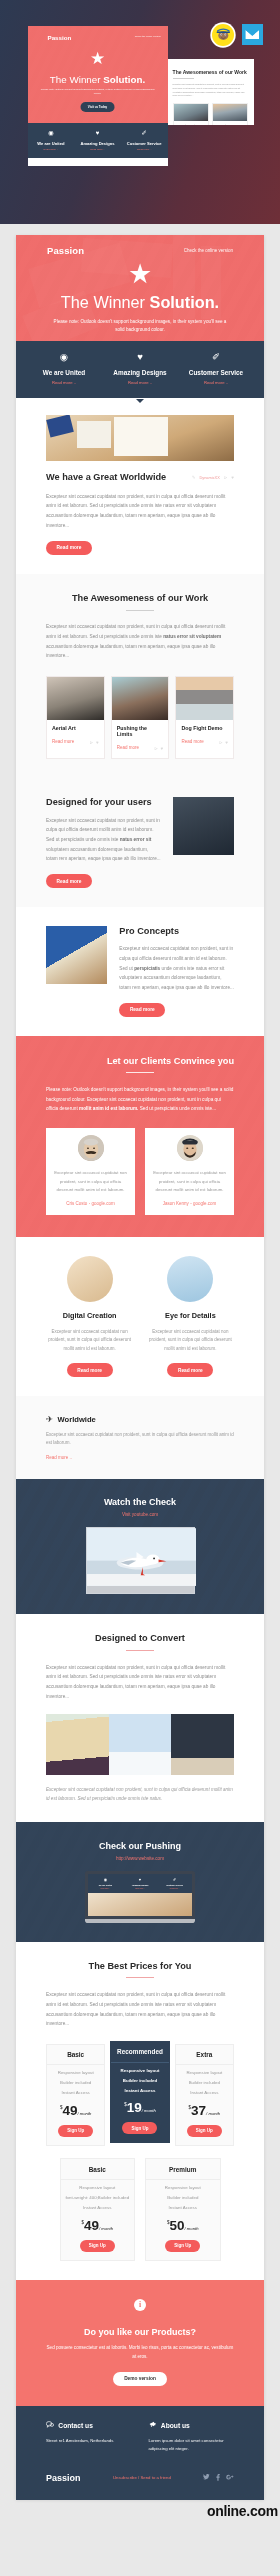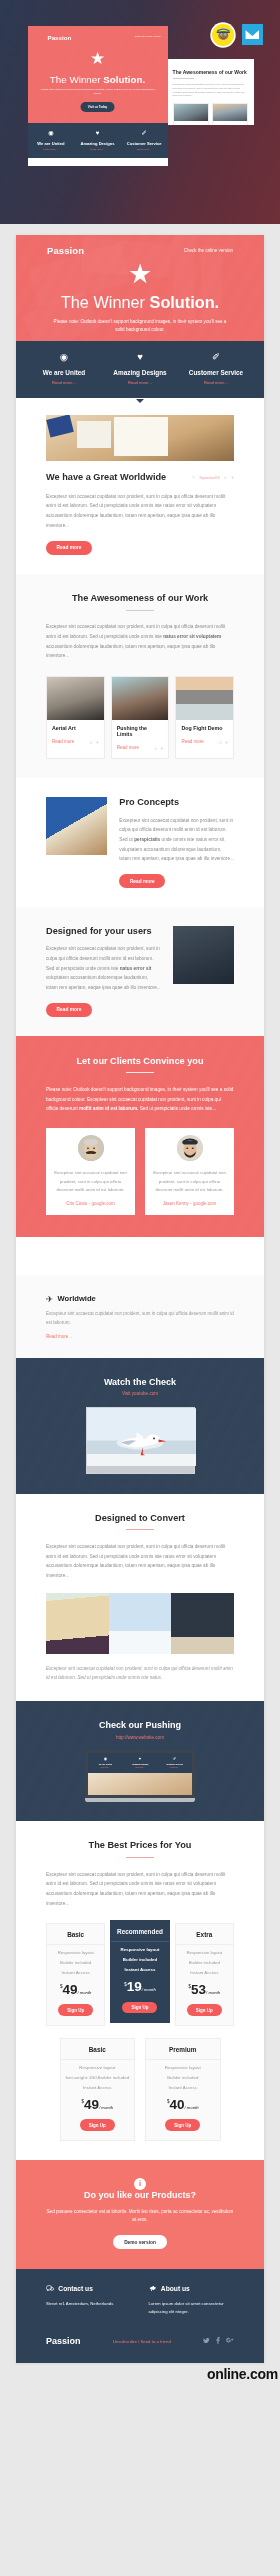--- a/index.html
+++ b/index.html
@@ -133,21 +133,21 @@
   .two { display:flex; gap:12.3px; align-items:flex-start; }
   .sq { width:61px; height:58px; flex:none; }
   .flex1 { flex:1; }
 
   
   .testi {
     background: linear-gradient(rgba(244,106,106,.93),rgba(244,106,106,.93)),
                 repeating-linear-gradient(118deg,#c98d7c 0 7.8px,#bd8070 7.8px 15.7px);
     padding:20px 30px 22.4px 30px;
   }
-  .testi h2 { color:#fff; text-align:center; font-size:9.2px; font-weight:bold; }
+  .testi h2 { color:#fff; text-align:right; font-size:9.2px; font-weight:bold; }
   .testi .rule { background:#fff; opacity:.85; }
   .testi p.lead { color:#fff; font-size:4.7px; line-height:2.05; margin-top:12.3px; }
   .testi p.lead b { color:#fff; }
   .tcards { display:flex; gap:10px; margin-top:13.5px; }
   .tcard { flex:1; background:#fff; padding:7.8px 7.3px 9px 7.3px; text-align:center; }
   .avatar { width:26px; height:26px; border-radius:50%; margin:0 auto; overflow:hidden; }
   .tquote { font-size:4.3px; color:#9a9a9a; line-height:1.95; margin-top:7.8px; }
   .tname { font-size:4.5px; margin-top:6.7px; color:#333; font-weight:bold; }
   .tname span { color:#f4746e; font-weight:normal; }
 
@@ -219,21 +219,21 @@
     display:inline-block; margin:7.3px 0 8.4px 0; background:#f45b5b; color:#fff;
     font-size:4.5px; font-weight:bold; padding:3.4px 9px; border-radius:6.7px; border:none; cursor:pointer;
     font-family:"Liberation Sans", sans-serif;
   }
   .prices2 { display:flex; gap:10px; margin-top:12.3px; padding:0 13.5px; }
 
   
   .cta { background:#f4746e; padding:18.5px 30px 20px 30px; text-align:center; }
   .cta-ico { width:12.3px; height:12.3px; border-radius:50%; background:#fff; color:#f4746e; font-size:7.8px; font-weight:bold;
              line-height:12.3px; margin:0 auto; font-family:"Liberation Serif", serif; }
-  .cta h2 { color:#fff; font-size:9px; font-weight:bold; margin-top:0; }
+  .cta h2 { color:#fff; font-size:9px; font-weight:bold; margin-top:16px; }
   .cta p { color:#fff; font-size:4.6px; line-height:1.9; margin-top:7.3px; }
   .cta-btn { display:inline-block; margin-top:10px; background:#fff; color:#333; font-size:4.8px; font-weight:bold;
              padding:4.5px 11.2px; border-radius:7.3px; border:none; cursor:pointer; font-family:"Liberation Sans", sans-serif; }
 
   
   .footer { background:#2f4156; padding:15.7px 30px 17px 30px; }
   .fcols { display:flex; gap:17px; }
   .fcol { flex:1; }
   .fh { display:flex; align-items:center; gap:4.5px; }
   .fh .g { color:#fff; font-size:6.7px; line-height:1; }
@@ -416,39 +416,39 @@
             <div class="card-t">Dog Fight Demo</div>
             <div class="card-f">
               <span class="readlink">Read more</span>
               <span><span class="ico-sm">⊳</span> <span class="ico-sm">♥</span></span>
             </div>
           </div>
         </div>
       </div>
     </div>
 
+    <div class="sec sec-pad sec-grey">
+      <div class="two">
+        <div class="flex1">
+          <div class="h2">Designed for your users</div>
+          <div class="p" style="margin-top:8.4px"><span>Excepteur sint occaecat cupidatat non proident, sunt in culpa qui officia deserunt mollit anim id est laborum. Sed ut perspiciatis unde omnis iste </span><b>natus error sit</b><span> voluptatem accusantium doloremque laudantium, totam rem aperiam, eaque ipsa quae ab illo inventore...</span></div>
+          <button class="btn-pill" style="margin-top:10px">Read more</button>
+        </div>
+        <div class="sq" style="background:linear-gradient(160deg,#44505d,#1f2833)"></div>
+      </div>
+    </div>
+
     <div class="sec sec-pad">
       <div class="two">
         <div class="sq" style="background:linear-gradient(150deg,#2a5ea8 0 45%,#e8dfc8 45%,#b38a5c)"></div>
         <div class="flex1">
           <div class="h2">Pro Concepts</div>
           <div class="p" style="margin-top:8.4px"><span>Excepteur sint occaecat cupidatat non proident, sunt in culpa qui officia deserunt mollit anim id est laborum. Sed ut </span><b>perspiciatis</b><span> unde omnis iste natus error sit voluptatem accusantium doloremque laudantium, totam rem aperiam, eaque ipsa quae ab illo inventore...</span></div>
           <button class="btn-pill" style="margin-top:10px">Read more</button>
         </div>
-      </div>
-    </div>
-
-    <div class="sec sec-pad sec-grey">
-      <div class="two">
-        <div class="flex1">
-          <div class="h2">Designed for your users</div>
-          <div class="p" style="margin-top:8.4px"><span>Excepteur sint occaecat cupidatat non proident, sunt in culpa qui officia deserunt mollit anim id est laborum. Sed ut perspiciatis unde omnis iste </span><b>natus error sit</b><span> voluptatem accusantium doloremque laudantium, totam rem aperiam, eaque ipsa quae ab illo inventore...</span></div>
-          <button class="btn-pill" style="margin-top:10px">Read more</button>
-        </div>
-        <div class="sq" style="background:linear-gradient(160deg,#44505d,#1f2833)"></div>
       </div>
     </div>
 
     <div class="testi">
       <h2>Let our Clients Convince you</h2>
       <div class="rule"></div>
       <p class="lead"><span>Please note: Outlook doesn't support background images, in their system you'll see a solid background colour. Excepteur sint occaecat cupidatat non proident, sunt in culpa qui officia deserunt </span><b>mollit anim id est laborum.</b><span> Sed ut perspiciatis unde omnis iste...</span></p>
       <div class="tcards">
         <div class="tcard">
           <div class="avatar" style="background:linear-gradient(#d8cfc2,#b9ada0)">
@@ -477,20 +477,32 @@
             </svg>
           </div>
           <div class="tquote">Excepteur sint occaecat cupidatat non proident, sunt in culpa qui officia deserunt mollit anim id est laborum.</div>
           <div class="tname"><span>Jason Kenny</span><span> - </span><span>google.com</span></div>
         </div>
       </div>
     </div>
 
     <div class="sec sec-pad">
       <div class="f2">
+        <div class="col">
+          <div class="circ" style="background:linear-gradient(150deg,#f3e2c8,#d8b98e)"></div>
+          <h3>Digital Creation</h3>
+          <p>Excepteur sint occaecat cupidatat non proident, sunt in culpa qui officia deserunt mollit anim id est laborum.</p>
+          <button class="btn-pill" style="margin-top:9px">Read more</button>
+        </div>
+        <div class="col">
+          <div class="circ" style="background:linear-gradient(170deg,#cfe4f2,#9ec6e0)"></div>
+          <h3>Eye for Details</h3>
+          <p>Excepteur sint occaecat cupidatat non proident, sunt in culpa qui officia deserunt mollit anim id est laborum.</p>
+          <button class="btn-pill" style="margin-top:9px">Read more</button>
+        </div>
       </div>
     </div>
 
     <div class="sec sec-pad sec-grey">
       <div class="f3">
         <div class="col">
           <div class="ttl">
             <span class="g">✈</span>
             <h3>Worldwide</h3>
           </div>
@@ -585,40 +597,40 @@
           <div class="pc-f">Builder included</div>
           <div class="pc-f">Instant Access</div>
           <div class="pc-price"><span class="cur">$</span><span class="num">19</span><span class="per">/ month</span></div>
           <button class="pc-btn">Sign Up</button>
         </div>
         <div class="pc">
           <div class="pc-h">Extra</div>
           <div class="pc-f">Responsive layout</div>
           <div class="pc-f">Builder included</div>
           <div class="pc-f">Instant Access</div>
-          <div class="pc-price"><span class="cur">$</span><span class="num">53</span><span class="per">/ month</span></div>
+          <div class="pc-price"><span class="cur">$</span><span class="num">37</span><span class="per">/ month</span></div>
           <button class="pc-btn">Sign Up</button>
         </div>
       </div>
 
       <div class="prices2">
         <div class="pc">
           <div class="pc-h">Basic</div>
           <div class="pc-f">Responsive layout</div>
           <div class="pc-f">font-weight: 400;Builder included</div>
           <div class="pc-f">Instant Access</div>
           <div class="pc-price"><span class="cur">$</span><span class="num">49</span><span class="per">/ month</span></div>
           <button class="pc-btn">Sign Up</button>
         </div>
         <div class="pc">
           <div class="pc-h">Premium</div>
           <div class="pc-f">Responsive layout</div>
           <div class="pc-f">Builder included</div>
           <div class="pc-f">Instant Access</div>
-          <div class="pc-price"><span class="cur">$</span><span class="num">40</span><span class="per">/ month</span></div>
+          <div class="pc-price"><span class="cur">$</span><span class="num">50</span><span class="per">/ month</span></div>
           <button class="pc-btn">Sign Up</button>
         </div>
       </div>
     </div>
 
     <div class="cta">
       <div class="cta-ico">i</div>
       <h2>Do you like our Products?</h2>
       <p>Sed posuere consectetur est at lobortis. Morbi leo risus, porta ac consectetur ac, vestibulum at eros.</p>
       <button class="cta-btn">Demo version</button>

